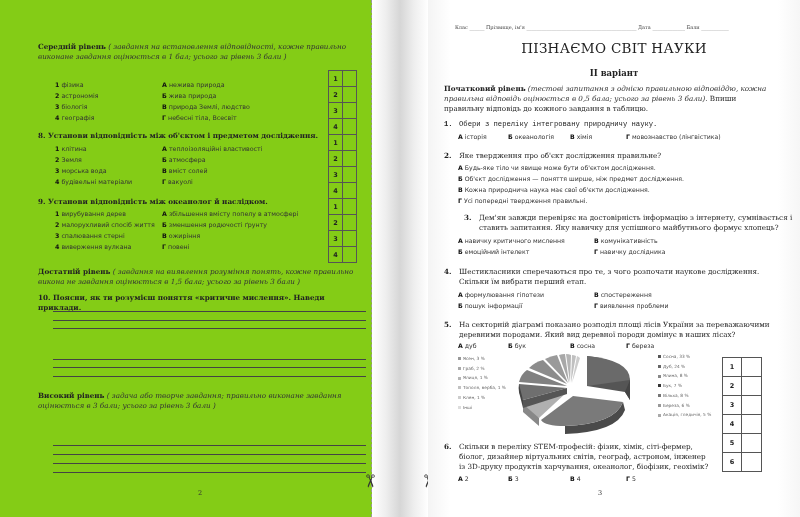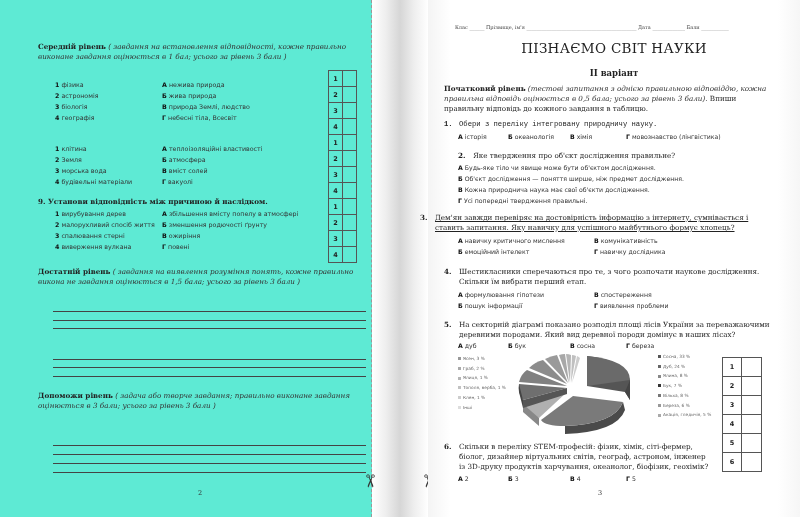--- a/index.html
+++ b/index.html
@@ -1,19 +1,19 @@
 <!DOCTYPE html>
 <html><head>
 <meta charset="utf-8">
 <style>
   * { box-sizing: border-box; margin: 0; padding: 0; }
   html, body { width: 800px; height: 517px; overflow: hidden; background: #fff; }
   body { position: relative; font-family: "DejaVu Serif", serif; color: #222; }
 
-  .page { position: absolute; top: 0; height: 517px; background: #5eead4; }
+  .page { position: absolute; top: 0; height: 517px; background: #84cc16; }
   .page-left { left: 0; width: 372px; }
   .page-right { left: 428px; width: 372px; background: linear-gradient(to right, #f4f4f4 0%, #fff 6%, #fff 94%, #f6f6f6 100%); }
 
   .spine { position: absolute; left: 372px; top: 0; width: 56px; height: 517px;
            background: linear-gradient(to right, #ffffff 0%, #eeeeee 25%, #d6d6d6 50%, #eeeeee 75%, #ffffff 100%); }
   .cutline { position: absolute; top: 0; height: 517px; width: 0; border-left: 1px dashed #999; }
   .cut-l { left: 371px; }
   .cut-r { left: 428px; }
   .scissors { position: absolute; top: 472px; font-size: 18px; color: #333; font-family: "DejaVu Sans", sans-serif; transform: rotate(90deg); line-height: 1; }
   .sc-l { left: 362px; }
@@ -80,20 +80,24 @@
           <td>3</td>
           <td class="blank"></td>
         </tr>
     <tr>
           <td>4</td>
           <td class="blank"></td>
         </tr>
   </tbody>
     </table>
 
+  <div class="q" style="position:absolute;left:38px;top:131px;width:290px;">
+    <span>8.</span>
+    <span>Установи відповідність між об'єктом і предметом дослідження.</span>
+  </div>
   <div class="match" style="left:55px;top:143px;">
     <div><b>1</b> <span>клітина</span></div>
     <div><b>2</b> <span>Земля</span></div>
     <div><b>3</b> <span>морська вода</span></div>
     <div><b>4</b> <span>будівельні матеріали</span></div>
   </div>
   <div class="match" style="left:162px;top:143px;">
     <div><b>А</b> <span>теплоізоляційні властивості</span></div>
     <div><b>Б</b> <span>атмосфера</span></div>
     <div><b>В</b> <span>вміст солей</span></div>
@@ -115,21 +119,21 @@
         </tr>
     <tr>
           <td>4</td>
           <td class="blank"></td>
         </tr>
   </tbody>
     </table>
 
   <div class="q" style="position:absolute;left:38px;top:197px;width:290px;">
     <span>9.</span>
-    <span>Установи відповідність між причиною й наслідком.</span>
+    <span>Установи відповідність між океанолог й наслідком.</span>
   </div>
   <div class="match" style="left:55px;top:208px;">
     <div><b>1</b> <span>вирубування дерев</span></div>
     <div><b>2</b> <span>малорухливий спосіб життя</span></div>
     <div><b>3</b> <span>спалювання стерні</span></div>
     <div><b>4</b> <span>виверження вулкана</span></div>
   </div>
   <div class="match" style="left:162px;top:208px;">
     <div><b>А</b> <span>збільшення вмісту попелу в атмосфері</span></div>
     <div><b>Б</b> <span>зменшення родючості ґрунту</span></div>
@@ -155,30 +159,34 @@
           <td class="blank"></td>
         </tr>
   </tbody>
     </table>
 
   <div class="lvl" style="position:absolute;left:38px;top:267px;width:328px;">
     <b>Достатній рівень</b>
     <i>( завдання на виявлення розуміння понять, кожне правильно викона не завдання оцінюється в 1,5 бала; усього за рівень 3 бали )</i>
   </div>
 
+  <div class="q" style="position:absolute;left:38px;top:293px;width:328px;">
+    <span>10.</span>
+    <span>Поясни, як ти розумієш поняття «критичне мислення». Наведи приклади.</span>
+  </div>
   <div class="line" style="left:53px;top:311px;width:313px;"></div>
   <div class="line" style="left:53px;top:320px;width:313px;"></div>
   <div class="line" style="left:53px;top:328px;width:313px;"></div>
 
   <div class="line" style="left:53px;top:359px;width:313px;"></div>
   <div class="line" style="left:53px;top:367px;width:313px;"></div>
   <div class="line" style="left:53px;top:376px;width:313px;"></div>
 
   <div class="lvl" style="position:absolute;left:38px;top:391px;width:328px;">
-    <b>Допоможи рівень</b>
+    <b>Високий рівень</b>
     <i>( задача або творче завдання; правильно виконане завдання оцінюється в 3 бали; усього за рівень 3 бали )</i>
   </div>
 
   <div class="line" style="left:53px;top:445px;width:313px;"></div>
   <div class="line" style="left:53px;top:454px;width:313px;"></div>
   <div class="line" style="left:53px;top:463px;width:313px;"></div>
   <div class="line" style="left:53px;top:472px;width:313px;"></div>
 
   <div class="pnum" style="left:198px;">2</div>
 </div>
@@ -204,31 +212,31 @@
 <div class="q" style="position:absolute;left:444px;top:119px;width:330px;font-family:Liberation Mono, monospace;">
   <span style="display:inline-block;width:15px">1.</span><span style="font-weight:normal">Обери з переліку інтегровану природничу науку.</span>
 </div>
 <div class="opts" style="left:458px;top:131px;width:320px;">
   <span style="position:absolute;left:0;"><b>А</b> <span>історія</span></span>
   <span style="position:absolute;left:50px;white-space:nowrap;"><b>Б</b> <span>океанологія</span></span>
   <span style="position:absolute;left:112px;white-space:nowrap;"><b>В</b> <span>хімія</span></span>
   <span style="position:absolute;left:168px;white-space:nowrap;"><b>Г</b> <span>мовознавство (лінгвістика)</span></span>
 </div>
 
-<div class="q" style="position:absolute;left:444px;top:151px;width:330px;margin-left:14px;">
+<div class="q" style="position:absolute;left:444px;top:151px;width:330px;">
   <span style="display:inline-block;width:15px">2.</span><span style="font-weight:normal">Яке твердження про об'єкт дослідження правильне?</span>
 </div>
 <div class="opts" style="left:458px;top:162px;width:320px;">
   <div><b>А</b> <span>Будь-яке тіло чи явище може бути об'єктом дослідження.</span></div>
   <div><b>Б</b> <span>Об'єкт дослідження — поняття ширше, ніж предмет дослідження.</span></div>
   <div><b>В</b> <span>Кожна природнича наука має свої об'єкти дослідження.</span></div>
   <div><b>Г</b> <span>Усі попередні твердження правильні.</span></div>
 </div>
 
-<div class="q" style="position:absolute;left:420px;top:213px;width:330px;padding-left:15px;text-indent:-15px;text-decoration:underline;">
+<div class="q" style="position:absolute;left:464px;top:213px;width:330px;padding-left:15px;text-indent:-15px;">
   <span style="display:inline-block;width:15px;text-indent:0">3.</span><span style="font-weight:normal">Дем'ян завжди перевіряє на достовірність інформацію з інтернету, сумнівається і ставить запитання. Яку навичку для успішного майбутнього формує хлопець?</span>
 </div>
 <div class="opts" style="left:458px;top:235px;width:320px;height:24px;">
   <span style="position:absolute;left:0;top:0;white-space:nowrap;"><b>А</b> <span>навичку критичного мислення</span></span>
   <span style="position:absolute;left:136px;top:0;white-space:nowrap;"><b>В</b> <span>комунікативність</span></span>
   <span style="position:absolute;left:0;top:11px;white-space:nowrap;"><b>Б</b> <span>емоційний інтелект</span></span>
   <span style="position:absolute;left:136px;top:11px;white-space:nowrap;"><b>Г</b> <span>навичку дослідника</span></span>
 </div>
 
 <div class="q" style="position:absolute;left:444px;top:267px;width:330px;padding-left:15px;text-indent:-15px;">

